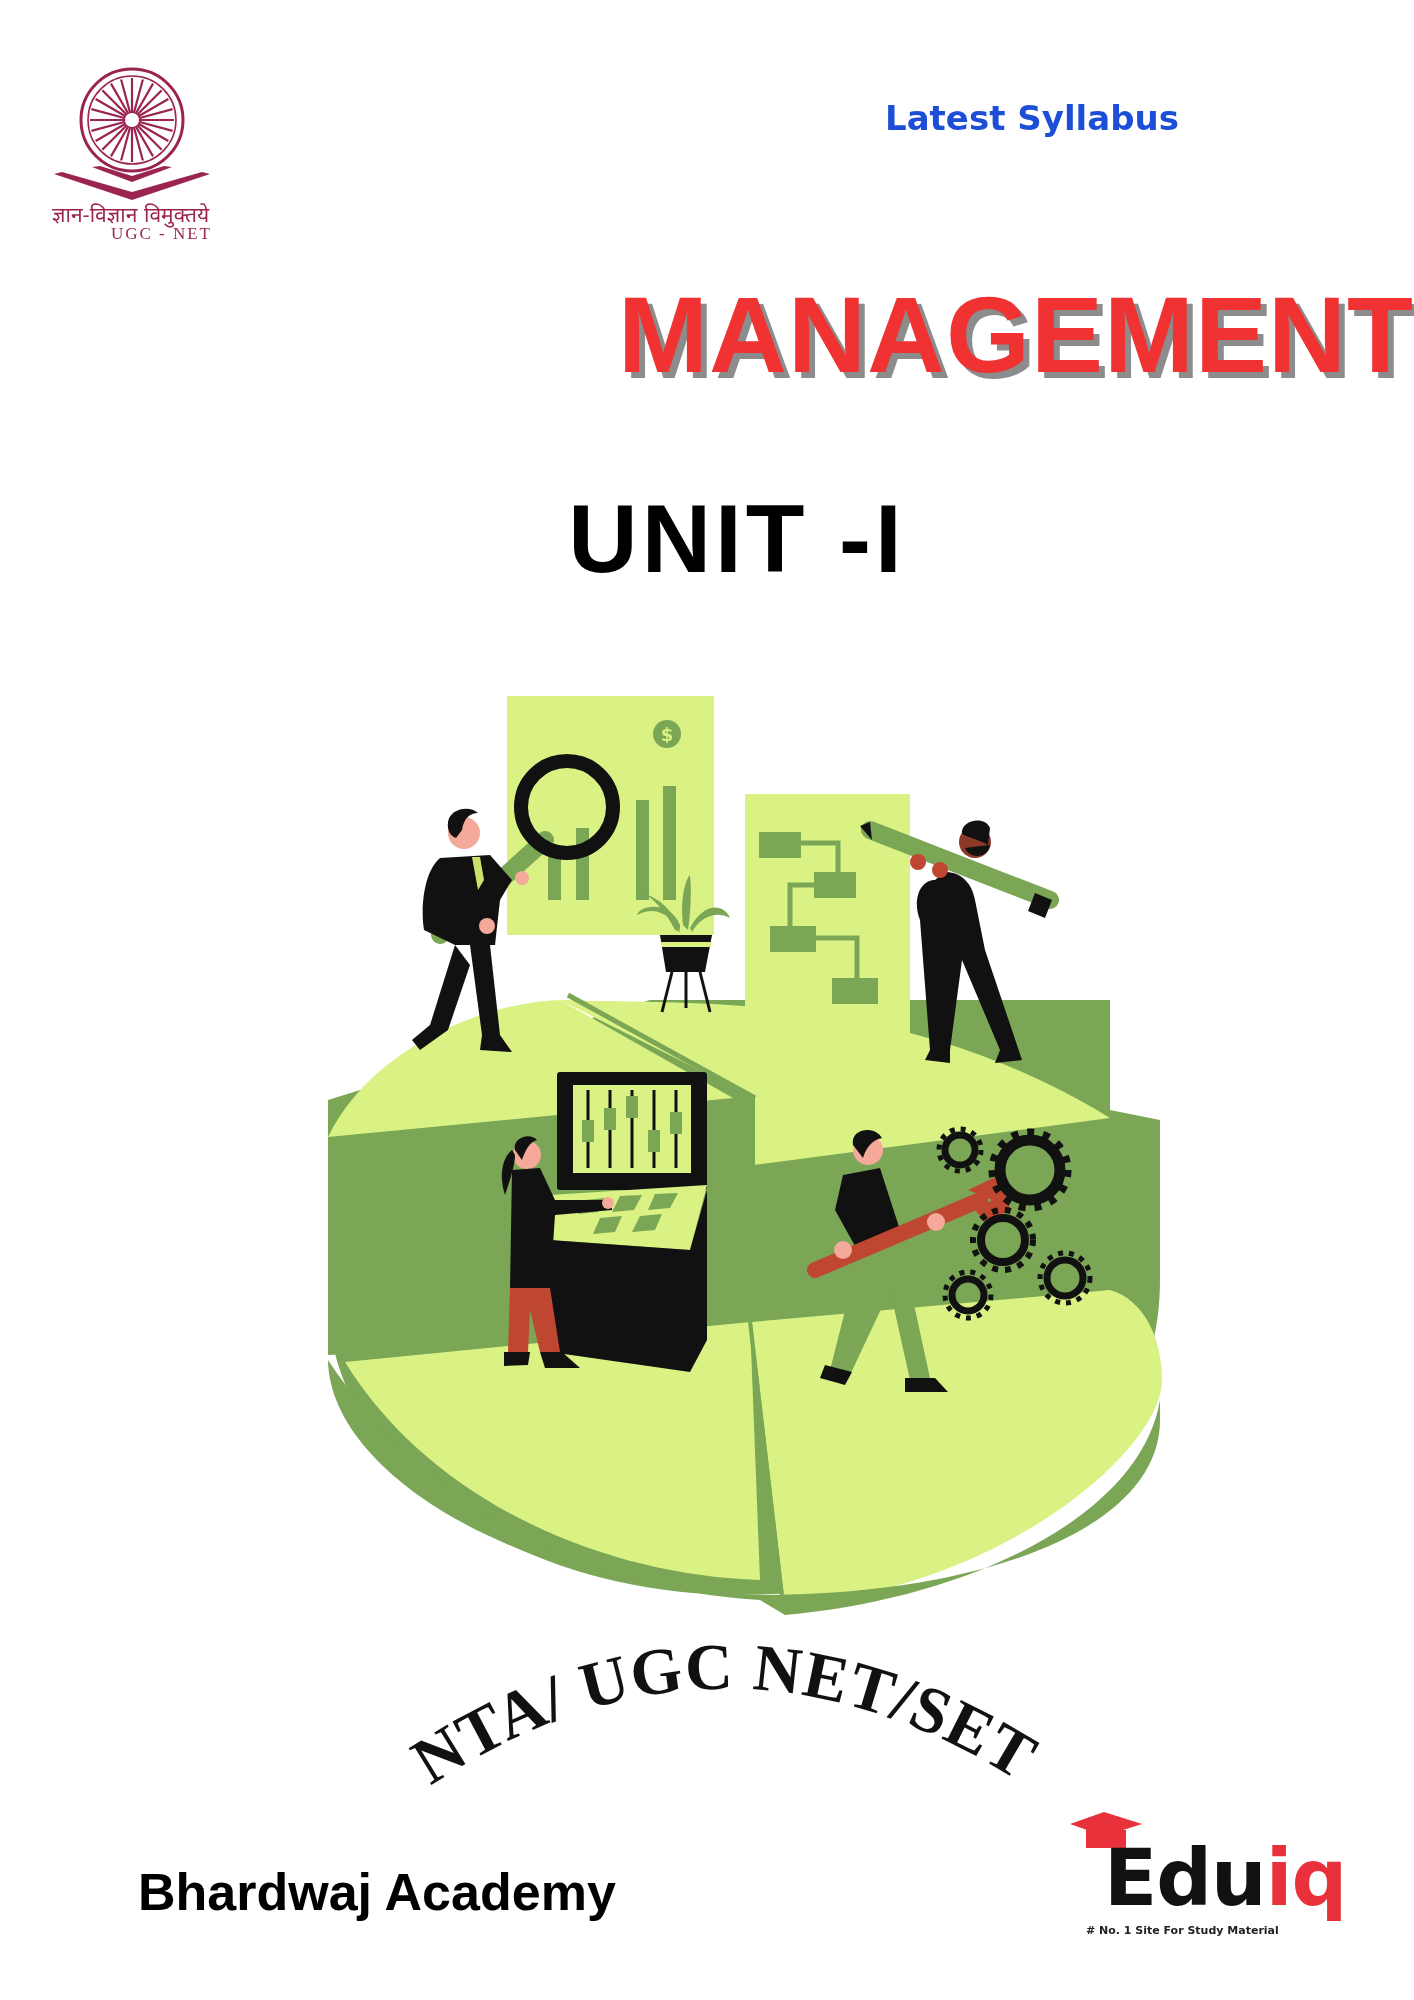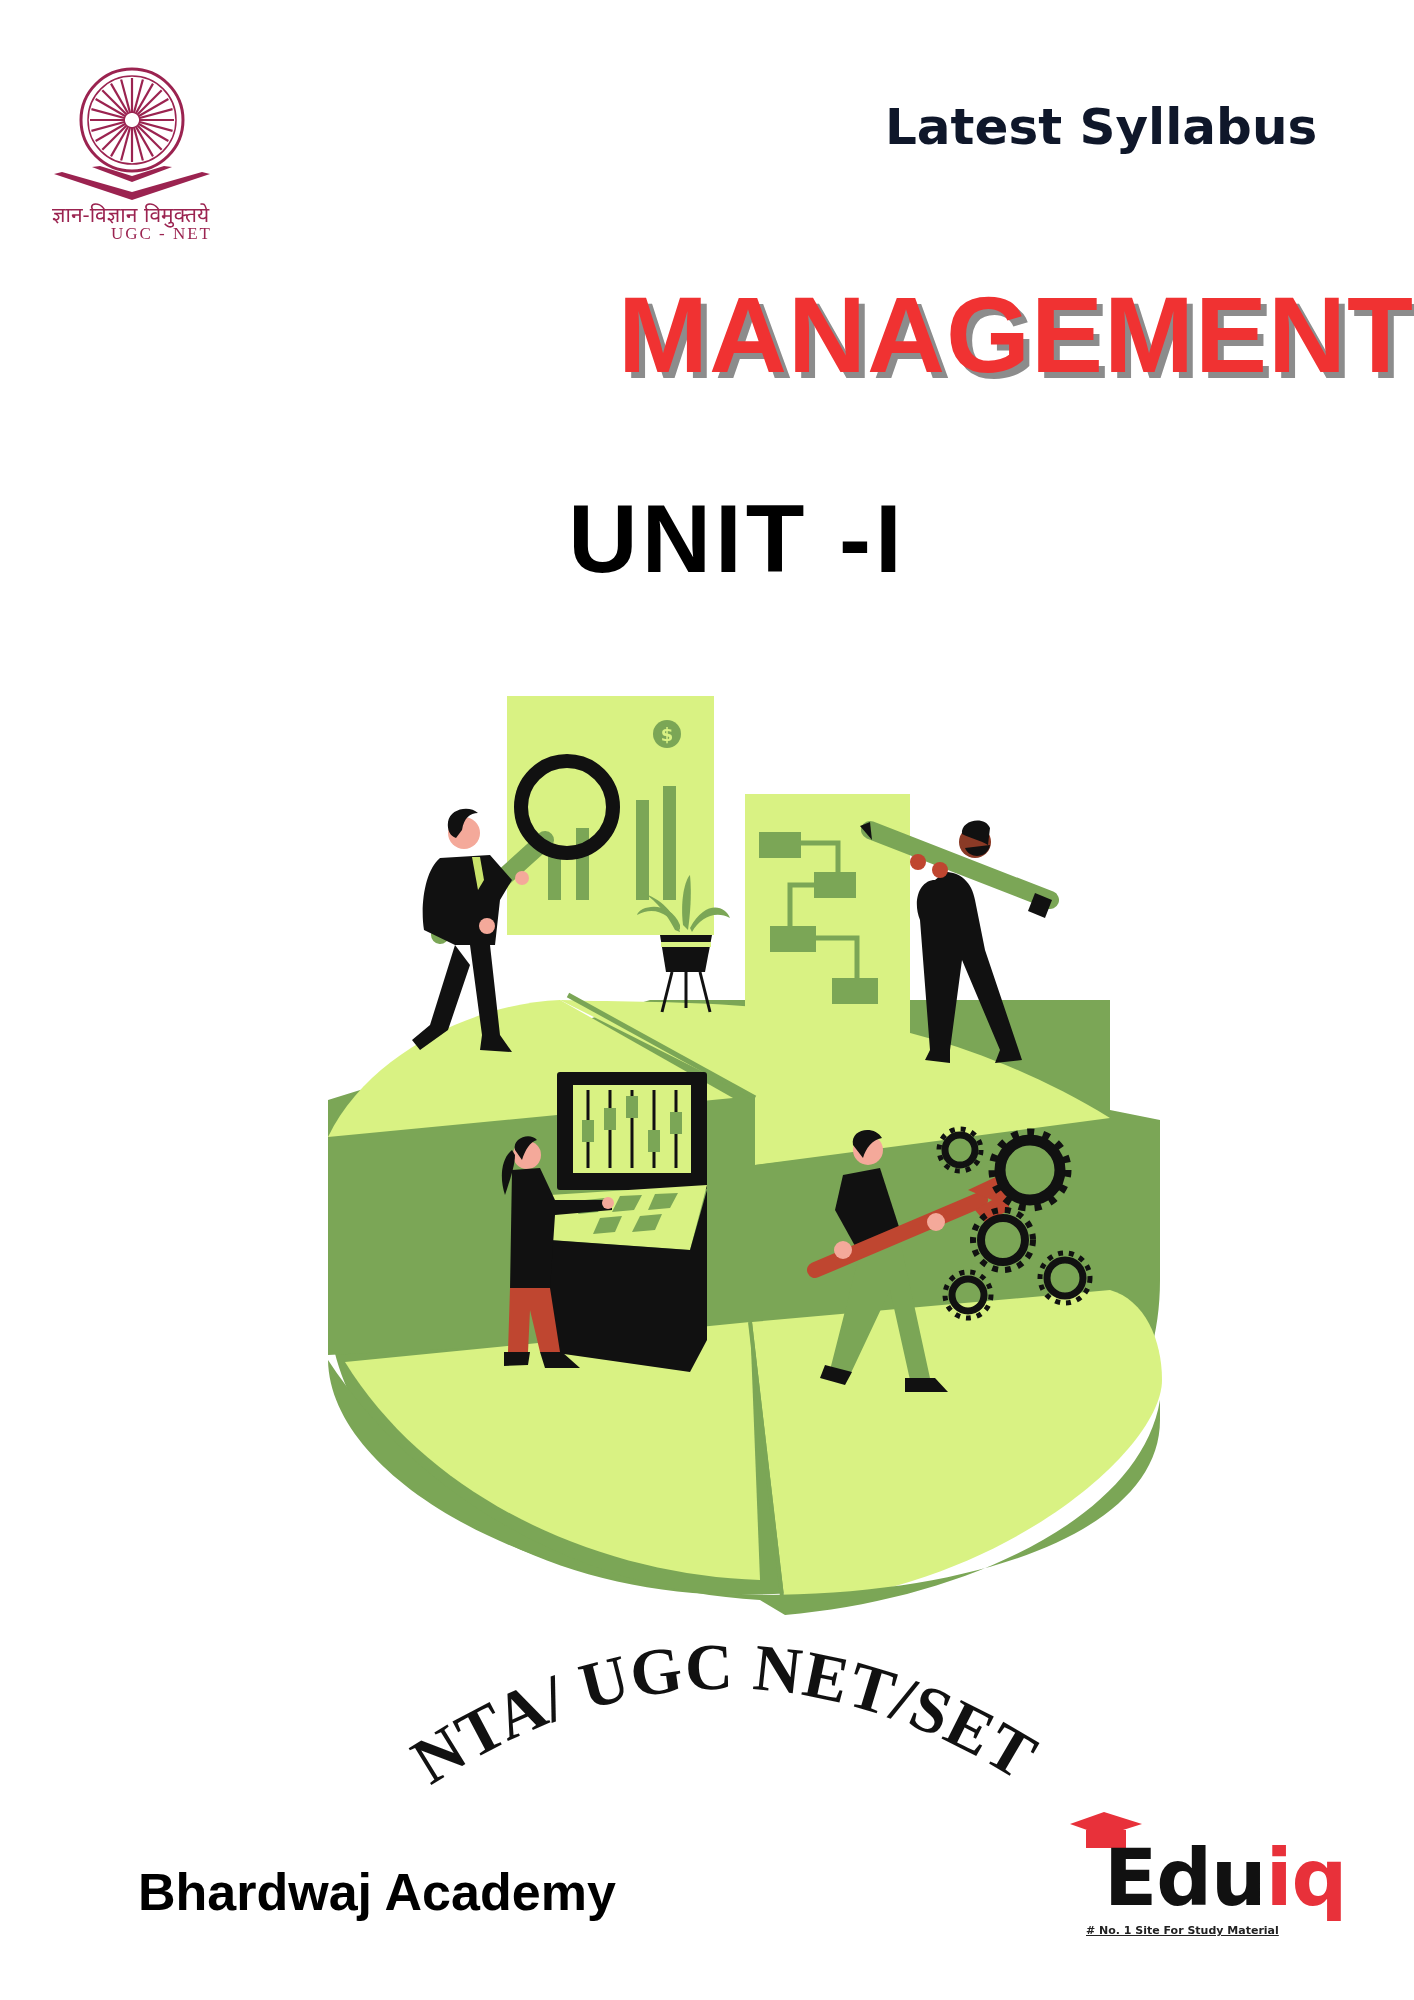--- a/index.html
+++ b/index.html
@@ -5,38 +5,38 @@
   html, body { margin: 0; padding: 0; background: #ffffff; }
   body { width: 1414px; height: 2000px; position: relative; overflow: hidden;
          font-family: "Liberation Sans", sans-serif; }
   .abs { position: absolute; }
   .logo-ugc { left: 52px; top: 62px; width: 160px; height: 190px; }
   .logo-ugc .hindi { position: absolute; left: 0; width: 160px; top: 138px; text-align: left;
         color: #9b2350; font-family: "DejaVu Serif", serif; font-size: 21px; white-space: nowrap; }
   .logo-ugc .ugcnet { position: absolute; left: 0; width: 160px; top: 162px; text-align: right;
         color: #9b2350; font-family: "Liberation Serif", serif; font-size: 17px; letter-spacing: 2px; }
   .latest { left: 885px; top: 98px; font-family: "DejaVu Sans", sans-serif; font-weight: bold;
-        font-size: 50px; color: #0f172a; white-space: nowrap; letter-spacing: 0px; }
+        font-size: 34px; color: #1d4ed8; white-space: nowrap; letter-spacing: 0px; }
   .title { left: 0; width: 1414px; top: 272px; text-align: right;
         font-family: "Liberation Sans", sans-serif; font-weight: bold; font-size: 108px;
         color: #f03232; letter-spacing: 1px;
         text-shadow: 6px 6px 0 #8c8c8c; white-space: nowrap; }
   .unit { left: 0; width: 1414px; top: 484px; text-align: center;
         font-family: "Liberation Sans", sans-serif; font-weight: bold; font-size: 96px;
         color: #000; letter-spacing: 4px; white-space: nowrap; padding-left: 30px; }
   .illus { left: 0; top: 0; width: 1414px; height: 2000px; pointer-events: none; }
   .academy { left: 138px; top: 1862px; font-family: Liberation Sans, sans-serif; font-weight: bold;
         font-size: 52px; color: #000; white-space: nowrap; }
   .eduiq { left: 1060px; top: 1808px; width: 270px; height: 140px; }
   .eduiq .word { position: absolute; left: 0; top: 30px; font-family: "DejaVu Sans", sans-serif;
         font-weight: bold; font-size: 78px; line-height: 80px; letter-spacing: -1px; white-space: nowrap; margin-left: 44px; }
   .eduiq .edu { color: #111; }
   .eduiq .iq { color: #e8313a; }
   .eduiq .tag { position: absolute; left: 26px; top: 116px; font-family: "DejaVu Sans", sans-serif;
-        font-size: 11px; color: #222; white-space: nowrap; font-weight: bold; text-decoration: underline; }
+        font-size: 11px; color: #222; white-space: nowrap; font-weight: bold; }
   .eduiq .cap { position: absolute; left: 8px; top: 2px; }
 </style>
 </head>
 <body>
 
 <div class="abs logo-ugc">
   <svg width="160" height="140" viewBox="0 0 160 140">
     <g transform="translate(80,58)">
       <circle r="51" fill="none" stroke="#9b2350" stroke-width="3"></circle>
       <circle r="44" fill="none" stroke="#9b2350" stroke-width="1.5"></circle>

